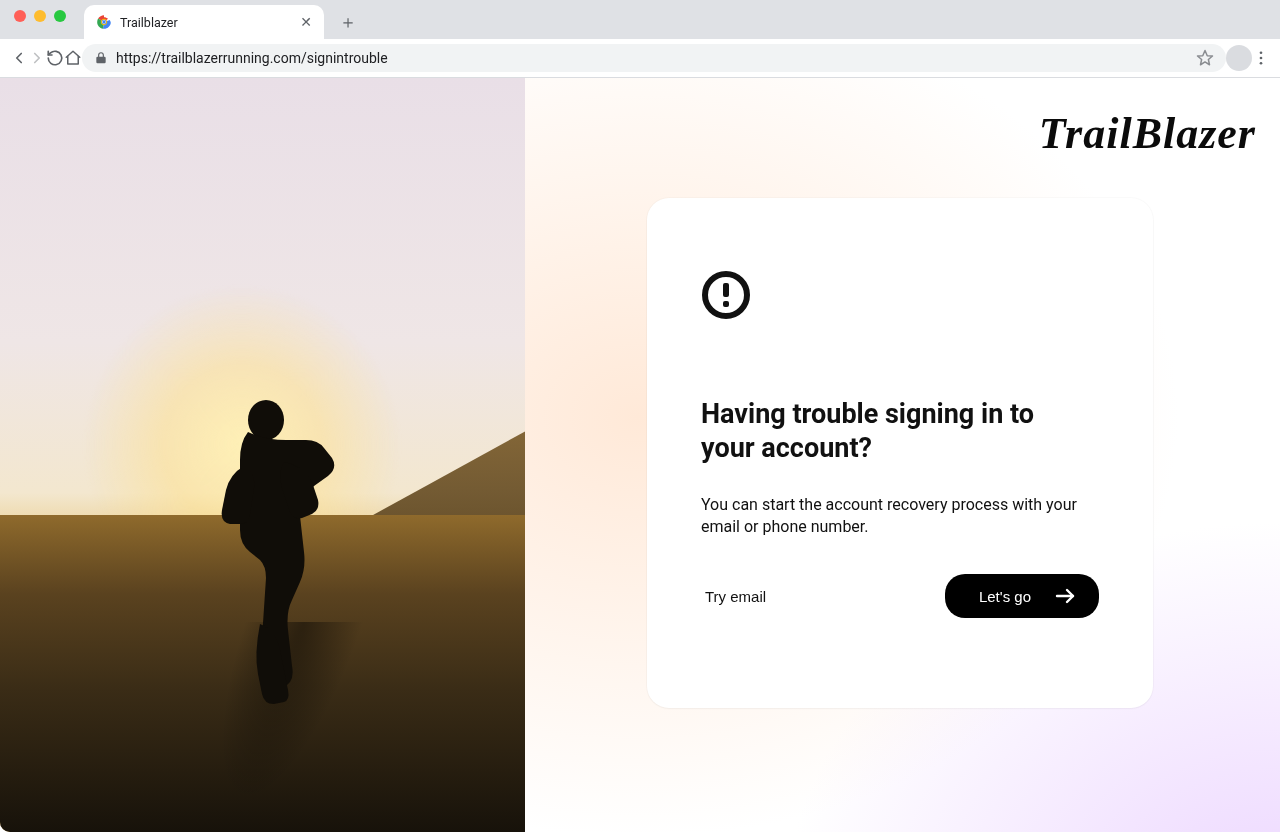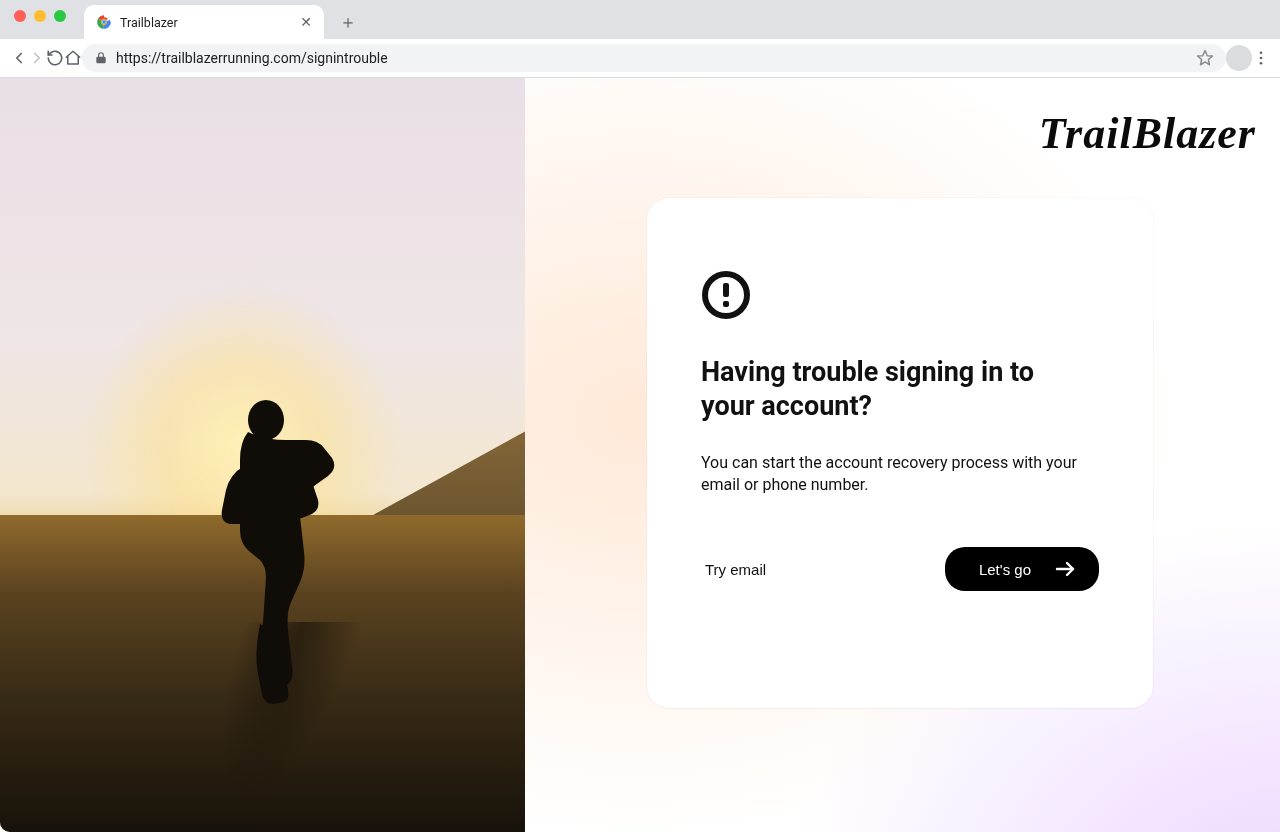--- a/index.html
+++ b/index.html
@@ -106,25 +106,25 @@
     width: 506px; height: 510px;
     background: #ffffff;
     border-radius: 22px;
     box-shadow: 0 1px 2px rgba(0,0,0,0.03), 0 0 0 1px rgba(0,0,0,0.02);
     padding: 72px 54px 46px 54px;
     display: flex; flex-direction: column;
   }
   .alert-icon { margin-bottom: 32px; }
   .card h1 {
     font-size: 27px; line-height: 1.25; font-weight: 700; color: #111;
-    margin-bottom: 28px; max-width: 380px;
+    margin-bottom: 28px; max-width: 380px; margin-top: 42px;
   }
   .card p.desc {
     font-size: 16px; line-height: 1.4; color: #111; max-width: 380px;
-    margin-bottom: 51px;
+    margin-bottom: 36px;
   }
   .actions {
     display: flex; align-items: center; justify-content: space-between;
   }
   .try-again {
     background: none; border: none; font-size: 15px; color: #111; cursor: pointer;
     padding: 8px 4px;
   }
   .lets-go {
     display: inline-flex; align-items: center; gap: 24px;

